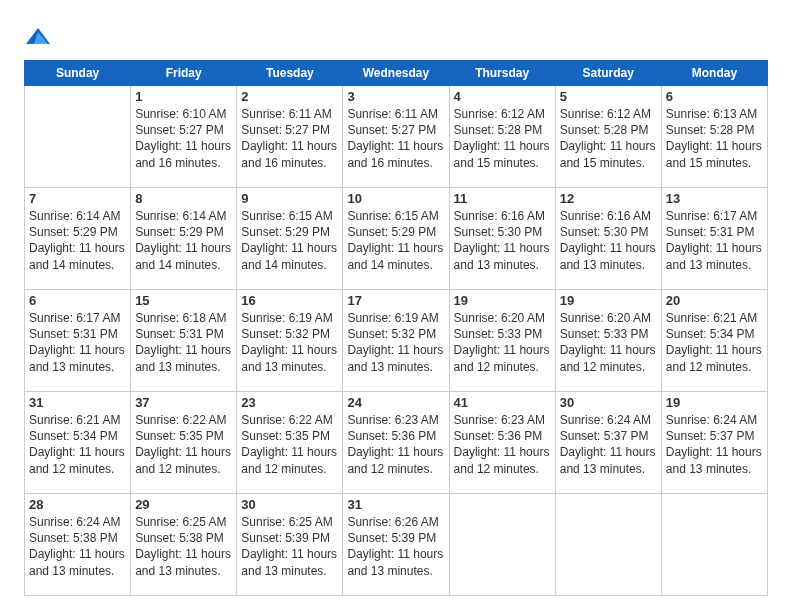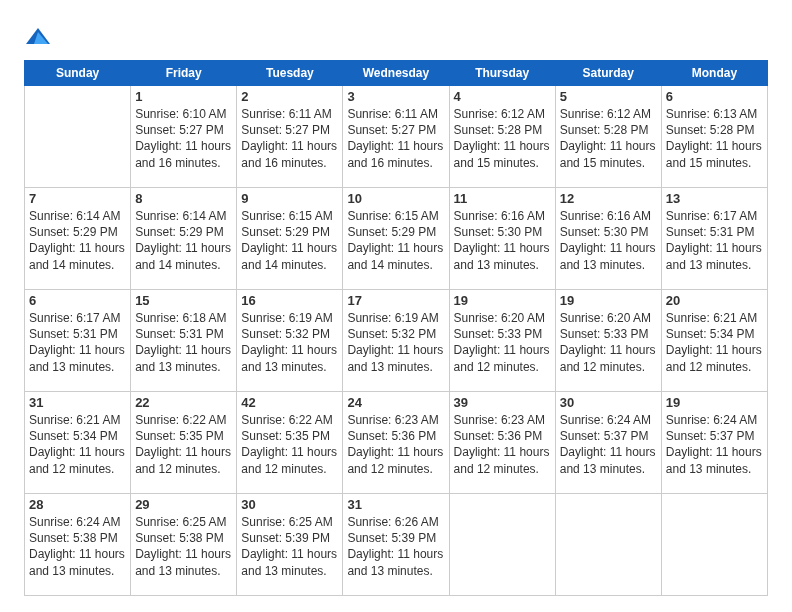--- a/index.html
+++ b/index.html
@@ -222,33 +222,33 @@
             <span class="day-num">20</span>
             <div class="day-info">Sunrise: 6:21 AM<br>Sunset: 5:34 PM<br>Daylight: 11 hours<br>and 12 minutes.</div>
           </td>
         </tr>
         <tr>
           <td>
             <span class="day-num">31</span>
             <div class="day-info">Sunrise: 6:21 AM<br>Sunset: 5:34 PM<br>Daylight: 11 hours<br>and 12 minutes.</div>
           </td>
           <td>
-            <span class="day-num">22</span>
+            <span class="day-num">37</span>
             <div class="day-info">Sunrise: 6:22 AM<br>Sunset: 5:35 PM<br>Daylight: 11 hours<br>and 12 minutes.</div>
           </td>
           <td>
-            <span class="day-num">42</span>
+            <span class="day-num">23</span>
             <div class="day-info">Sunrise: 6:22 AM<br>Sunset: 5:35 PM<br>Daylight: 11 hours<br>and 12 minutes.</div>
           </td>
           <td>
             <span class="day-num">24</span>
             <div class="day-info">Sunrise: 6:23 AM<br>Sunset: 5:36 PM<br>Daylight: 11 hours<br>and 12 minutes.</div>
           </td>
           <td>
-            <span class="day-num">39</span>
+            <span class="day-num">41</span>
             <div class="day-info">Sunrise: 6:23 AM<br>Sunset: 5:36 PM<br>Daylight: 11 hours<br>and 12 minutes.</div>
           </td>
           <td>
             <span class="day-num">30</span>
             <div class="day-info">Sunrise: 6:24 AM<br>Sunset: 5:37 PM<br>Daylight: 11 hours<br>and 13 minutes.</div>
           </td>
           <td>
             <span class="day-num">19</span>
             <div class="day-info">Sunrise: 6:24 AM<br>Sunset: 5:37 PM<br>Daylight: 11 hours<br>and 13 minutes.</div>
           </td>

